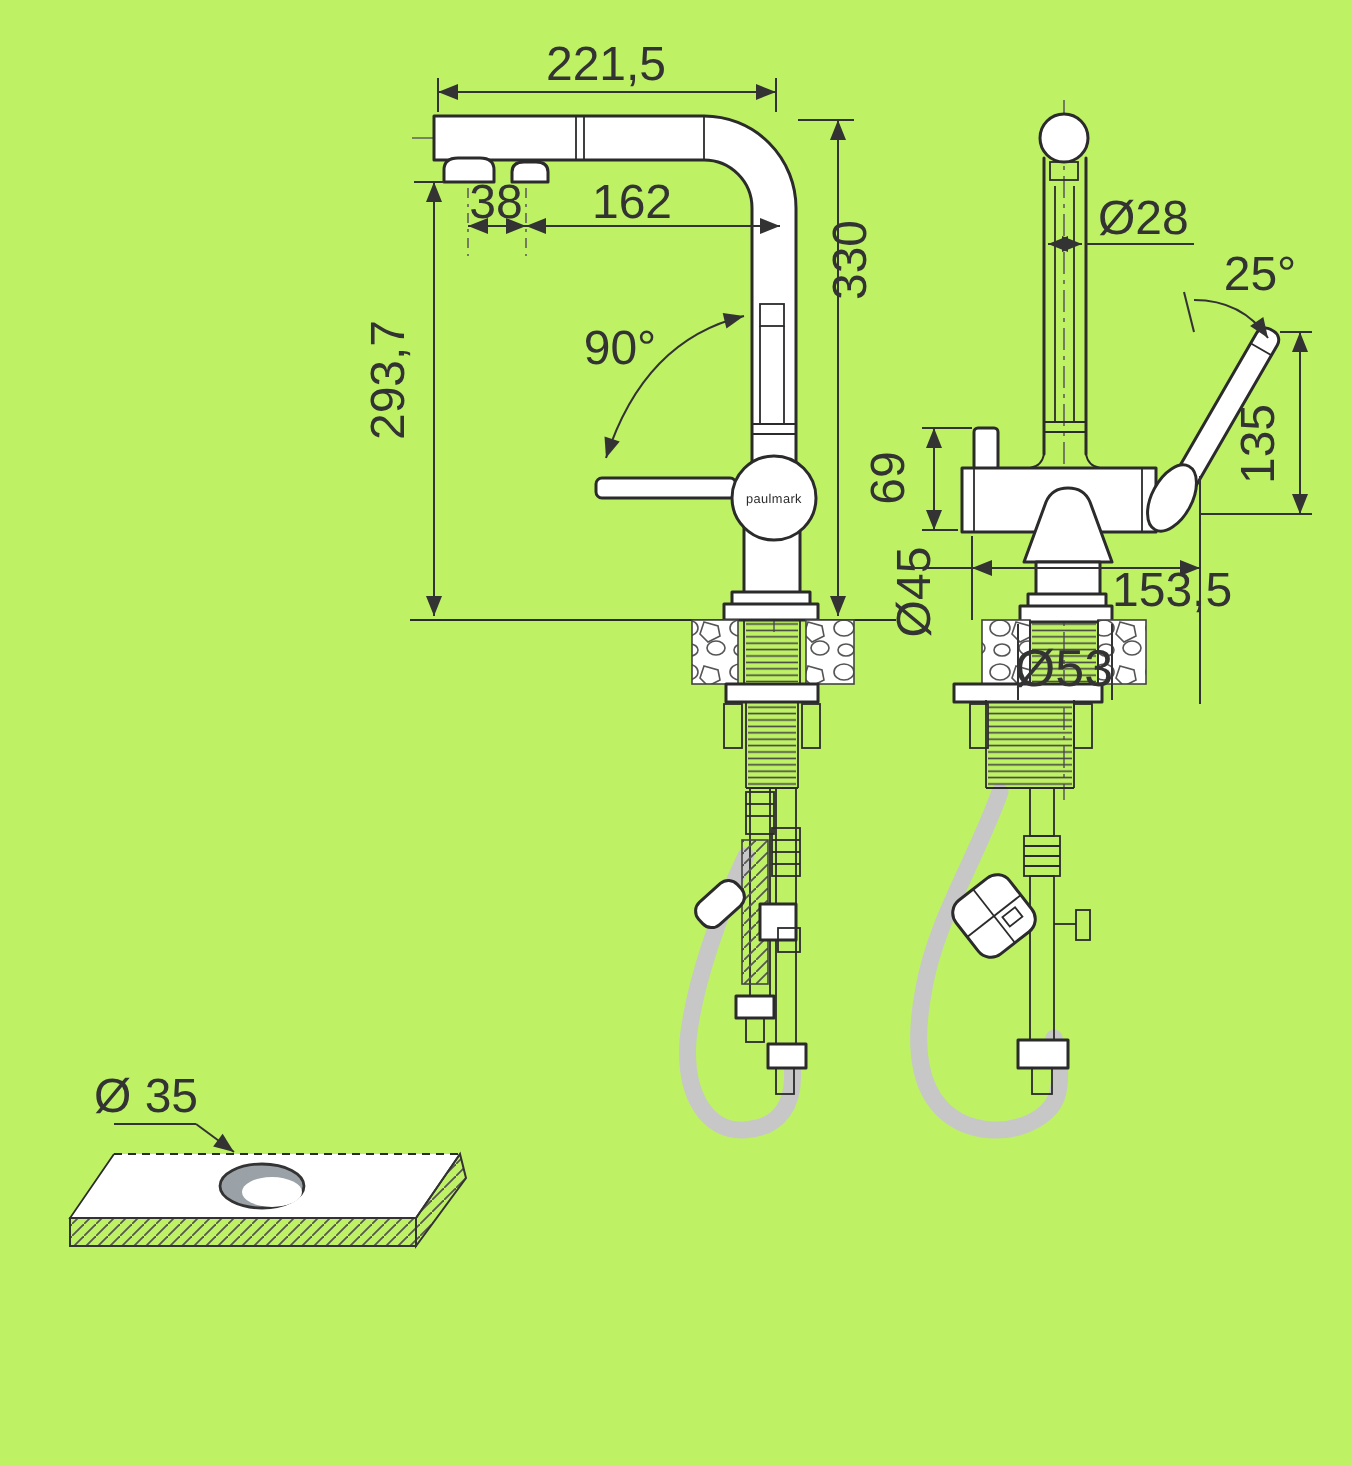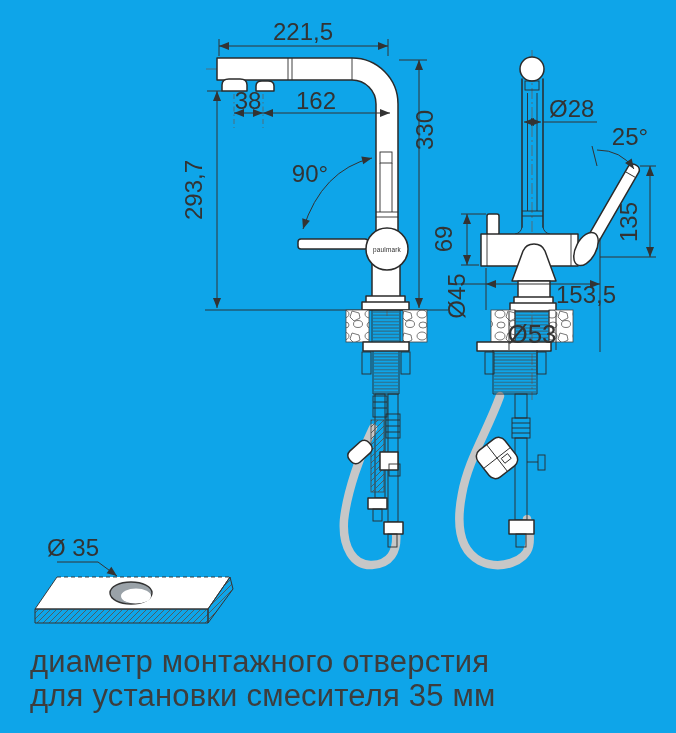--- a/index.html
+++ b/index.html
@@ -1,16 +1,16 @@
 <!DOCTYPE html>
 <html style="--ink: #2b2b2b; --dim: #333333; --hose: #c7c7c7; --hole-shade: #9aa2a8; --caption: #3d3d3d;"><head>
 <meta charset="utf-8">
 <style>
   html,body{margin:0;padding:0;background:#fff;}
-  #stage{position:relative;width:676px;height:733px;background:#0ea5e9;overflow:hidden;
+  #stage{position:relative;width:676px;height:733px;background:#bef264;overflow:hidden;
          font-family:"Liberation Sans",sans-serif;}
   svg text{font-family:"Liberation Sans",sans-serif;}
   .ln  {fill:none;stroke:var(--ink,#2b2b2b);stroke-width:1.5;stroke-linejoin:round;stroke-linecap:round;}
   .lnF {fill:#fff;stroke:var(--ink,#2b2b2b);stroke-width:1.5;stroke-linejoin:round;}
   .th  {fill:none;stroke:var(--ink,#2b2b2b);stroke-width:0.9;}
   .dim {fill:none;stroke:var(--dim,#3a3a3a);stroke-width:1;}
   .cl  {fill:none;stroke:#606060;stroke-width:0.8;stroke-dasharray:11 3 2 3;}
   .dd  {fill:none;stroke:#606060;stroke-width:0.8;stroke-dasharray:5 3 1.5 3;}
   .txt {fill:var(--dim,#303030);font-size:24px;}
   .txtB{fill:var(--dim,#303030);font-size:26px;}
@@ -233,17 +233,13 @@
     <path d="M57,577 L230,577 L208,609 L35,609 Z" fill="#fff" stroke="none"></path>
     <line class="th" x1="57" y1="577" x2="230" y2="577" stroke-dasharray="4 3"></line>
     <path class="th" d="M57,577 L35,609 L208,609 L230,577" fill="none"></path>
     <path d="M35,609 L208,609 L208,623 L35,623 Z" fill="url(#diag)" stroke="#333" stroke-width="1"></path>
     <path d="M230,577 L208,609 L208,623 L233,589 Z" fill="url(#diag)" stroke="#333" stroke-width="1"></path>
     <ellipse cx="131" cy="593" rx="21" ry="11" fill="var(--hole-shade,#9aa2a8)" stroke="#333" stroke-width="1.4"></ellipse>
     <ellipse cx="136" cy="596" rx="15" ry="7.5" fill="#fff" stroke="none"></ellipse>
   </g>
 </svg>
 
-<div class="cap">
-  <div>диаметр монтажного отверстия</div>
-  <div>для установки смесителя 35 мм</div>
 </div>
-</div>
 
 </body></html>

